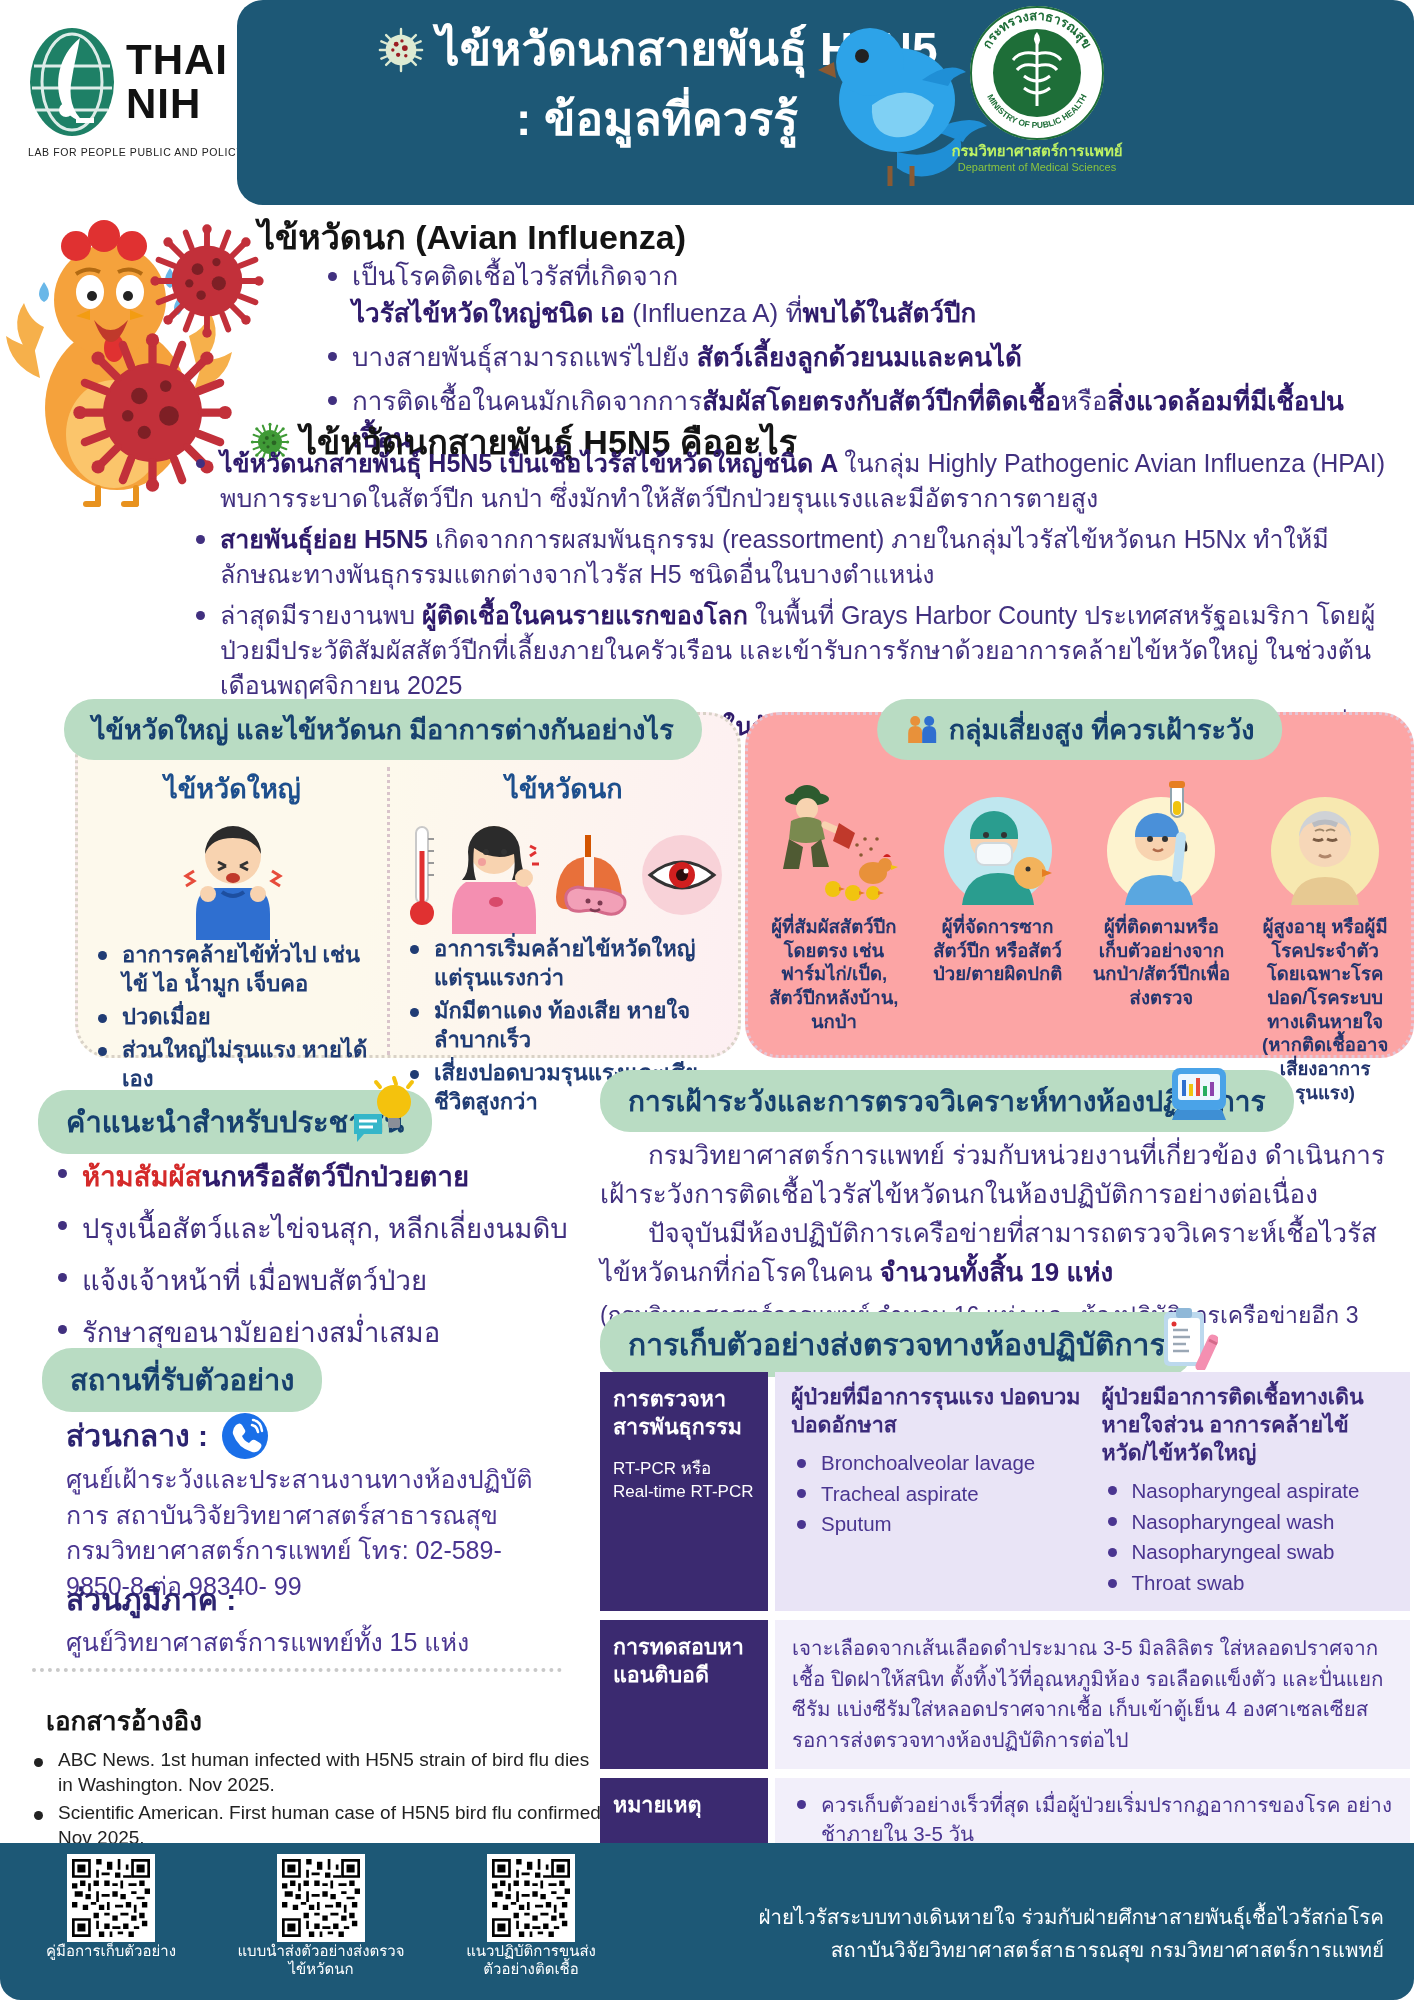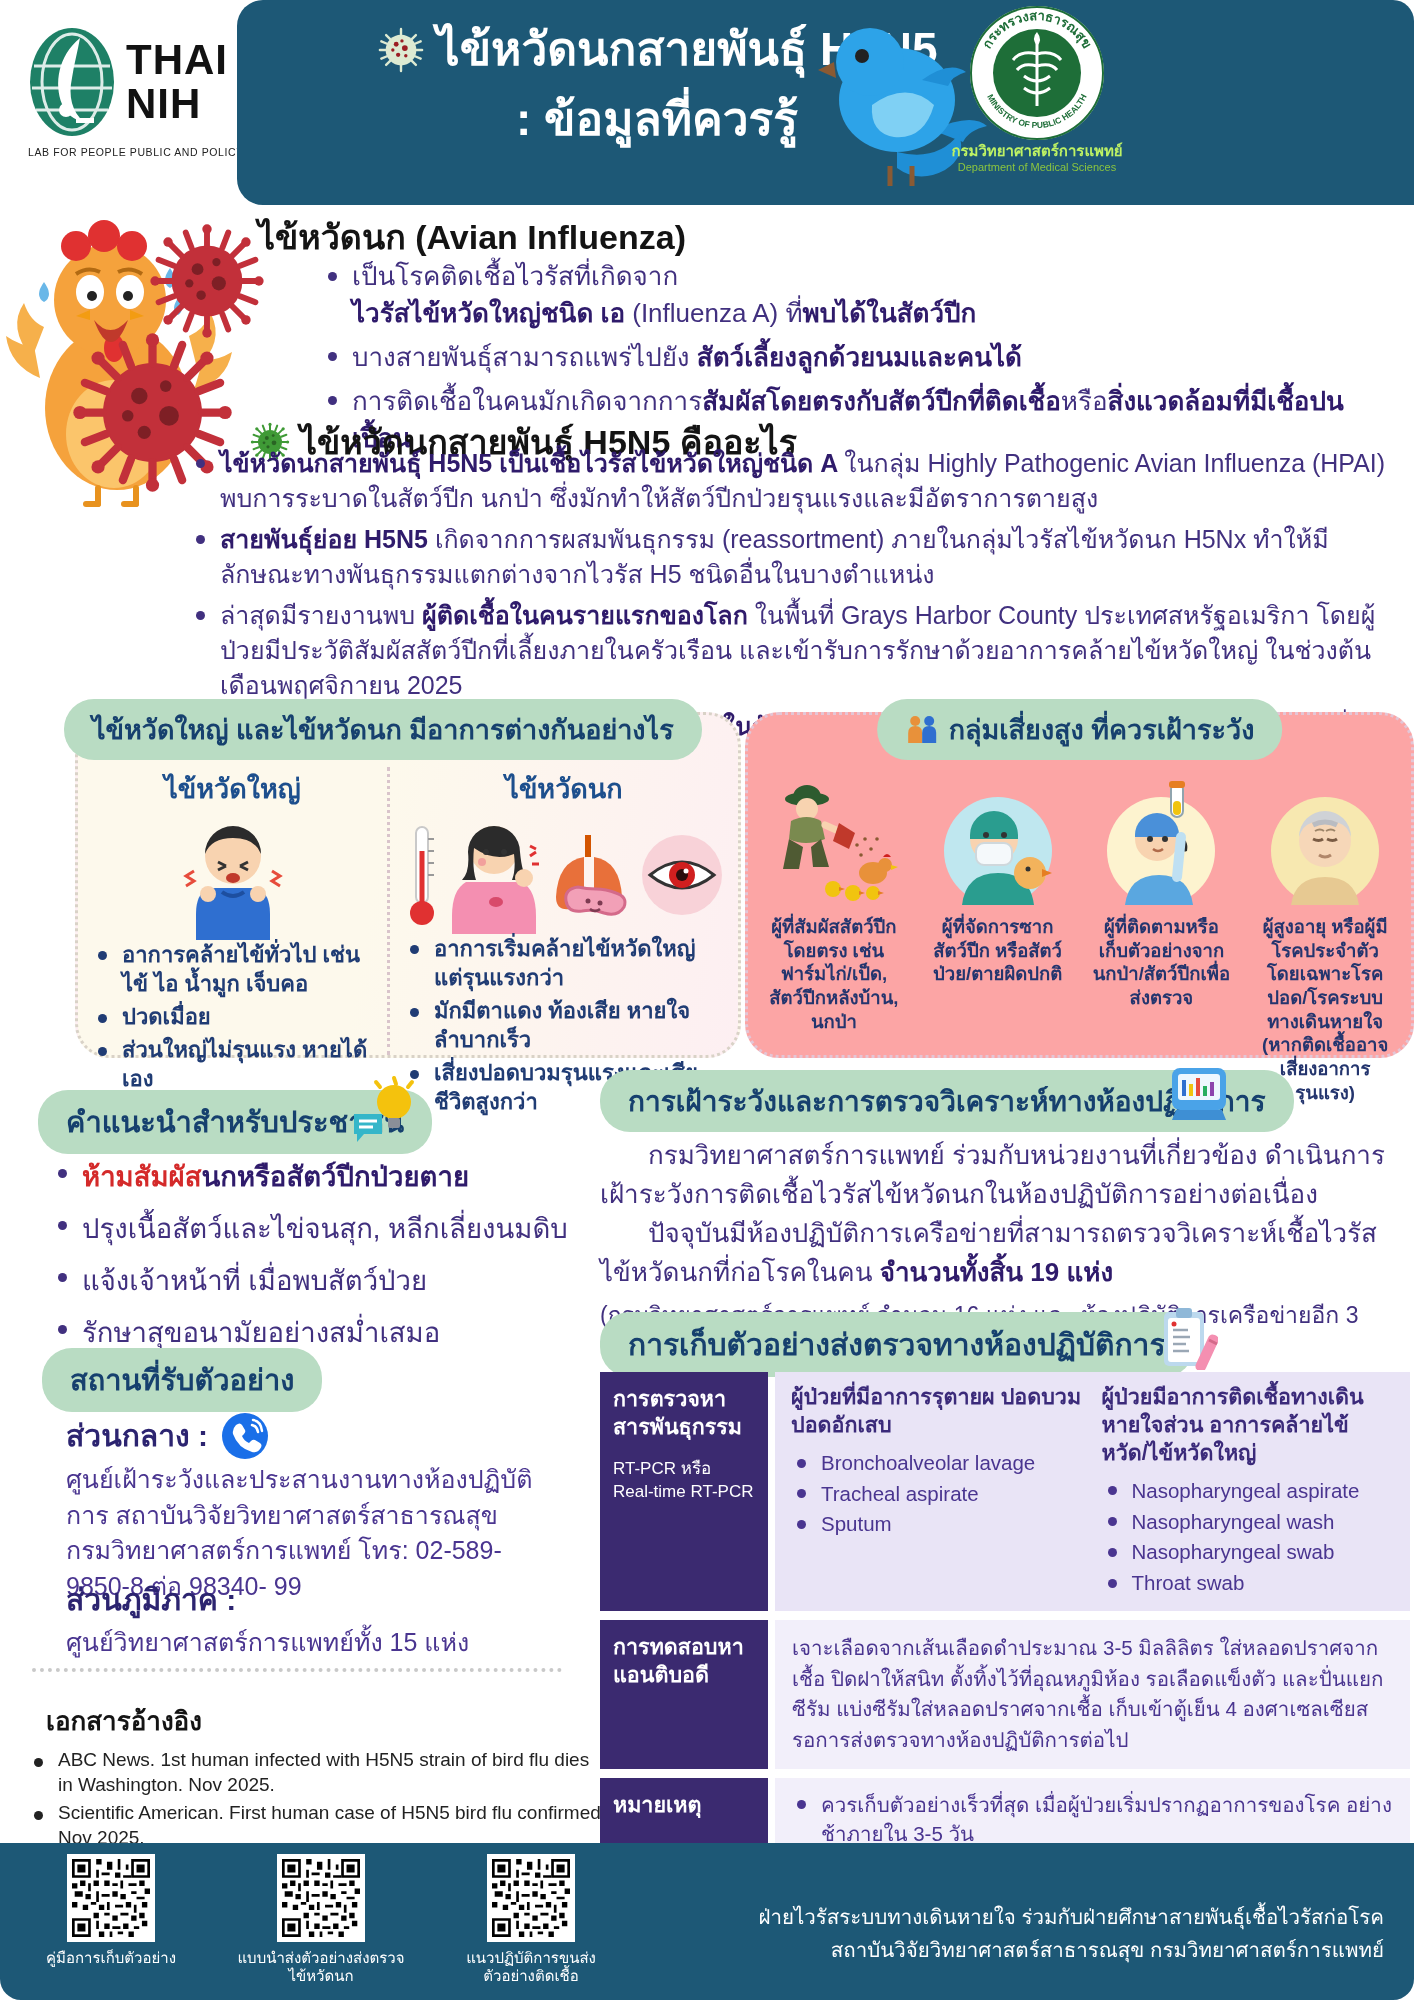--- a/index.html
+++ b/index.html
@@ -112,21 +112,21 @@
   .coll-text{font-size:20.5px;color:#4a3590;line-height:1.5;margin:1px;}
   .notes-ul{font-size:20.5px;color:#4a3590;line-height:1.44;}
   .notes-ul li{padding-left:24px;margin-bottom:2px;}
   .notes-ul li::before{width:7px;height:7px;background:#4a3590;}
 
   
   .footer{position:absolute;left:0;top:1843px;width:1414px;height:157px;background:#1d5876;}
   .qr-row{position:absolute;left:26px;top:11px;display:flex;gap:40px;}
   .qr-item{display:flex;flex-direction:column;align-items:center;width:170px;}
   .qr-img{width:88px;height:88px;background:#fff;padding:5px;box-sizing:border-box;}
-  .qr-cap{color:#fff;font-size:15px;margin-top:7px;text-align:center;line-height:1.2;}
+  .qr-cap{color:#fff;font-size:15px;text-align:center;line-height:1.2;}
   .credits{position:absolute;right:30px;top:58px;text-align:right;color:#fff;font-size:20.5px;line-height:1.6;}
 </style>
 </head>
 <body>
 
 <div class="page">
 
   <svg width="0" height="0" style="position:absolute" aria-hidden="true">
     <defs>
       <symbol id="virus" viewBox="0 0 100 100">
@@ -606,21 +606,21 @@
   </svg>
   <div class="coll-table">
     <div class="coll-row">
       <div class="coll-label">
         <div class="lb">การตรวจหาสารพันธุกรรม</div>
         <div class="ls">RT-PCR หรือ Real-time RT-PCR</div>
       </div>
       <div class="coll-content">
         <div class="coll-cols">
           <div class="coll-subcol">
-            <div class="coll-ch">ผู้ป่วยที่มีอาการรุตายผ ปอดบวม ปอดอักเสบ</div>
+            <div class="coll-ch">ผู้ป่วยที่มีอาการรุนแรง ปอดบวม ปอดอักษาส</div>
             <ul class="dots coll-ul">
               <li>Bronchoalveolar lavage</li>
               <li>Tracheal aspirate</li>
               <li>Sputum</li>
             </ul>
           </div>
           <div class="coll-subcol">
             <div class="coll-ch">ผู้ป่วยมีอาการติดเชื้อทางเดินหายใจส่วน อาการคล้ายไข้หวัด/ไข้หวัดใหญ่</div>
             <ul class="dots coll-ul">
               <li>Nasopharyngeal aspirate</li>

